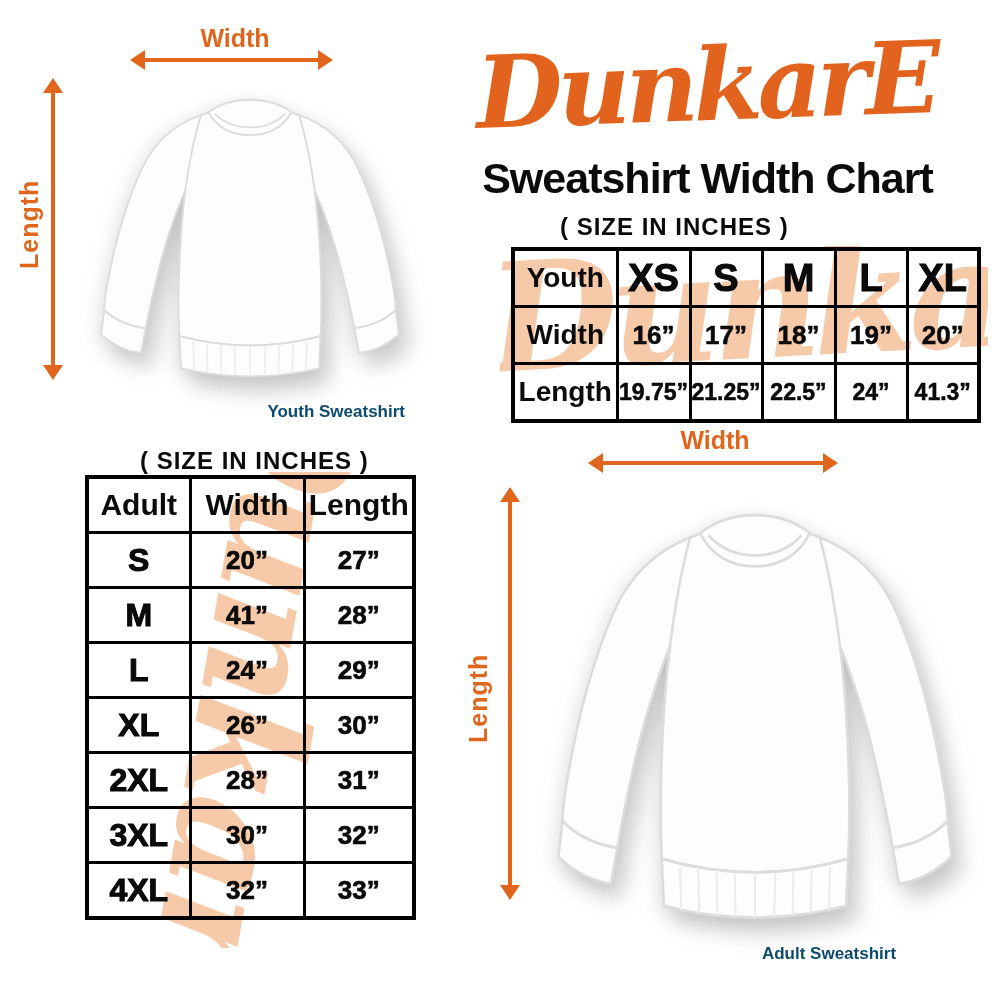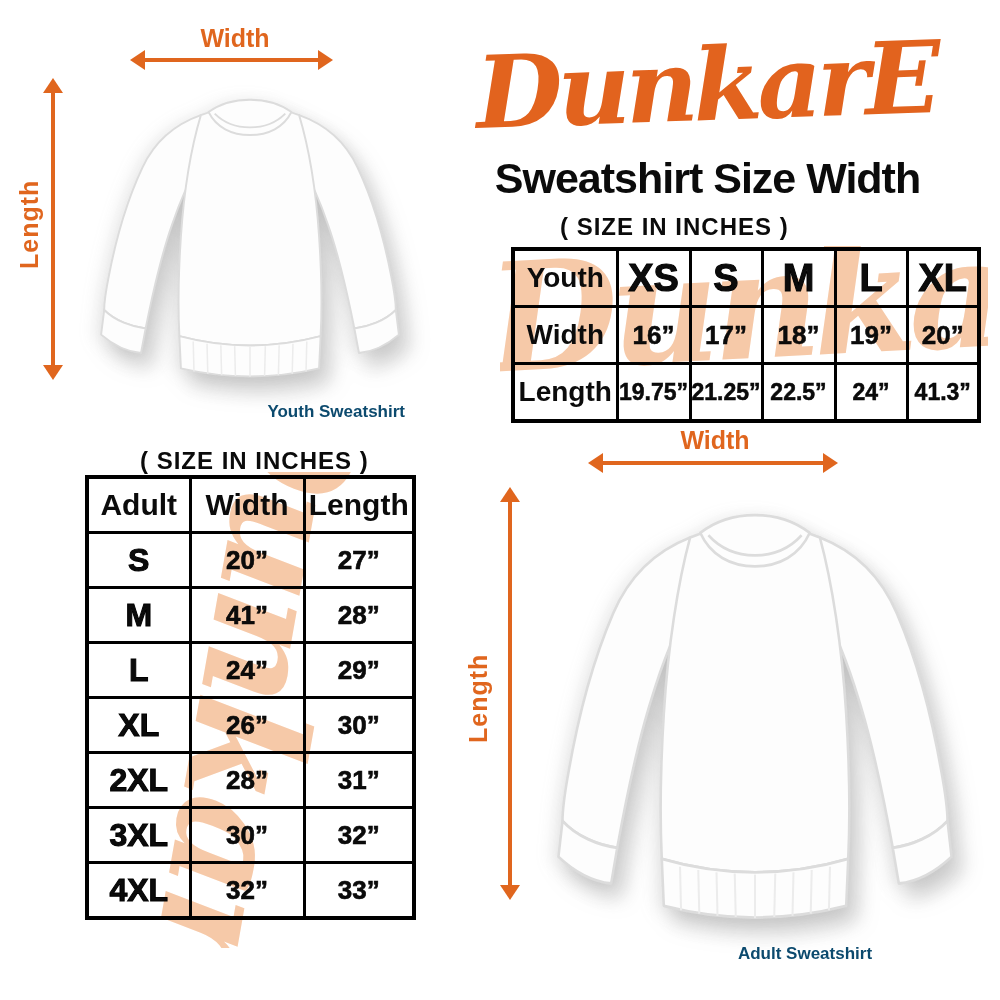--- a/index.html
+++ b/index.html
@@ -90,21 +90,21 @@
   <svg class="shirt" style="left:66px;top:66px" width="368" height="330" viewBox="0 0 460 430">
       <use href="#sweatshirt"></use>
     </svg>
   <div class="mlabel" style="left:160px;top:24px;width:150px">Width</div>
   <div class="ah" style="left:145px;top:58px;width:173px"></div>
   <div class="vlabel" style="left:15px;top:168px;height:112px">Length</div>
   <div class="av" style="left:51px;top:93px;height:272px"></div>
   <div class="caption" style="left:190px;top:402px;width:215px;text-align:right">Youth Sweatshirt</div>
 
   <div class="logo">DunkarE</div>
-  <div class="title">Sweatshirt Size Width</div>
+  <div class="title">Sweatshirt Width Chart</div>
   <div class="note" style="left:560px;top:213px;width:385px">( SIZE IN INCHES )</div>
 
   <div class="wm wm-youth">
     <span>Dunkare</span>
   </div>
   <table class="sizes yt">
     <colgroup>
         <col style="width:104px">
         <col style="width:73px">
         <col style="width:72px">
@@ -194,15 +194,15 @@
   </tbody>
     </table>
 
   <svg class="shirt" style="left:522px;top:466px" width="466" height="480" viewBox="0 0 460 430" preserveAspectRatio="none">
       <use href="#sweatshirt"></use>
     </svg>
   <div class="mlabel" style="left:640px;top:426px;width:150px">Width</div>
   <div class="ah" style="left:603px;top:461px;width:220px"></div>
   <div class="vlabel" style="left:464px;top:638px;height:120px">Length</div>
   <div class="av" style="left:508px;top:502px;height:383px"></div>
-  <div class="caption" style="left:695px;top:944px;width:220px;text-align:center">Adult Sweatshirt</div>
+  <div class="caption" style="left:719px;top:944px;width:220px;text-align:center">Adult Sweatshirt</div>
 
 </div>
 
 </body></html>

